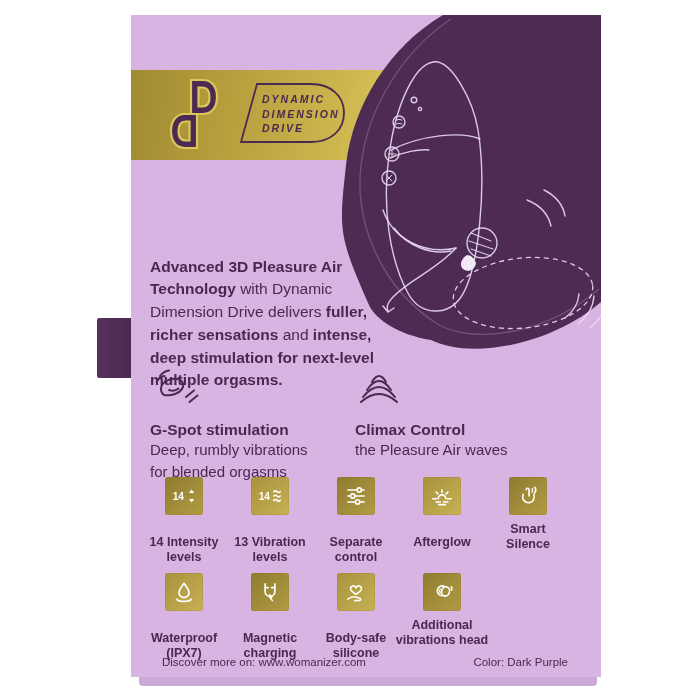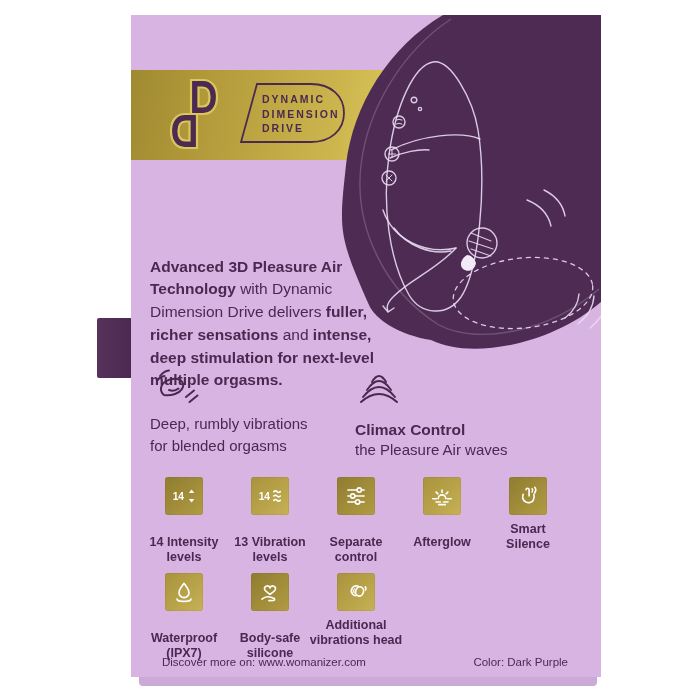--- a/index.html
+++ b/index.html
@@ -30,21 +30,21 @@
     position:absolute;left:0;top:55px;width:470px;height:90px;z-index:1;
     background:linear-gradient(100deg,#a08a31 0%,#b89f3e 22%,#cdb64e 45%,#e2d464 65%,#f0e87f 82%,#f4f09a 100%);
   }
   .dd-logo{position:absolute;left:36px;top:8px;}
   .badge{position:absolute;left:104px;top:13px;width:112px;height:60px;}
   .badge svg{position:absolute;left:0;top:0;}
   .badge-text{
     position:absolute;left:27px;top:9px;
     font-size:10.5px;font-weight:700;letter-spacing:2px;line-height:14.5px;color:#4b2951;
   }
-  .badge-text span{display:block;}
+  .badge-text span{display:block;font-style:italic;}
 
   .blob-svg{position:absolute;left:0;top:0;z-index:2;pointer-events:none;}
 
   .intro{
     position:absolute;left:19px;top:225px;width:242px;z-index:3;
     font-size:15.5px;line-height:1.47;
   }
   .b{font-weight:700;}
 
   .benefits{position:absolute;left:19px;top:350px;width:440px;height:112px;z-index:3;}
@@ -153,20 +153,21 @@
         <svg width="52" height="44" viewBox="0 0 52 44">
           <g class="dk">
             <path d="M10 11 q4 -5 9 -5.5"></path>
             <path d="M7 16 q3 -4.5 7.5 -5"></path>
             <path d="M14 30 c-4.5 -3.5 -4 -10 1.5 -13.5 c6 -4 14.5 -3.5 17 1 c2.3 4.2 -1.5 9.5 -7.5 11.5 c-4.5 1.5 -8 1.5 -11 1"></path>
             <path d="M19 25 c3 1 7 .5 9.5 -1.5"></path>
             <path d="M36 32 l8 -6.5"></path>
             <path d="M39.5 37 l8 -6.5"></path>
           </g>
         </svg>
+        <div class="benefit-title">G-Spot stimulation</div>
         <div class="benefit-line">Deep, rumbly vibrations</div>
         <div class="benefit-line">for blended orgasms</div>
       </div>
       <div class="benefit right">
         <svg width="52" height="44" viewBox="0 0 52 44">
           <g class="dk">
             <path d="M17 17 Q24 5 31 17"></path>
             <path d="M12 25 Q24 7 36 25"></path>
             <path d="M8 32 Q24 12 40 32"></path>
             <path d="M6 37 Q24 21 42 37"></path>
@@ -252,20 +253,32 @@
           <svg width="26" height="26" viewBox="0 0 24 24">
             <g class="ic">
               <path d="M12 4 C9.4 7.6 7.4 9.9 7.4 12.6 a4.6 4.6 0 0 0 9.2 0 C16.6 9.9 14.6 7.6 12 4 Z"></path>
               <path d="M5.5 18.5 a6.5 2.2 0 0 0 13 0"></path>
             </g>
           </svg>
         </div>
         <div class="feat-label">Waterproof (IPX7)</div>
       </div>
 
+      <div class="feat">
+        <div class="feat-sq">
+          <svg width="26" height="26" viewBox="0 0 24 24">
+            <g class="ic">
+              <path d="M7.5 4.5 v7 a4.5 4.5 0 0 0 9 0 v-7"></path>
+              <path d="M7.5 8 h3 M13.5 8 h3"></path>
+              <path d="M11.5 14.5 l2.2 2.6 h-1.8 l2.3 2.9" stroke-width="1.3"></path>
+            </g>
+          </svg>
+        </div>
+        <div class="feat-label">Magnetic charging</div>
+      </div>
 
       <div class="feat">
         <div class="feat-sq">
           <svg width="26" height="26" viewBox="0 0 24 24">
             <g class="ic" stroke-width="1.4">
               <path d="M12 14.2 C9 12.3 6.9 11 6.9 9.1 a2.6 2.6 0 0 1 5.1 -.8 a2.6 2.6 0 0 1 5.1 .8 c0 1.9 -2.1 3.2 -5.1 5.1 Z"></path>
               <path d="M4.5 18.5 c2.5 -2 5 -2.6 7.5 -1.8 l3.5 1 c1.2 .35 1 2 -.3 2.1 l-4.2 .2"></path>
             </g>
           </svg>
         </div>

